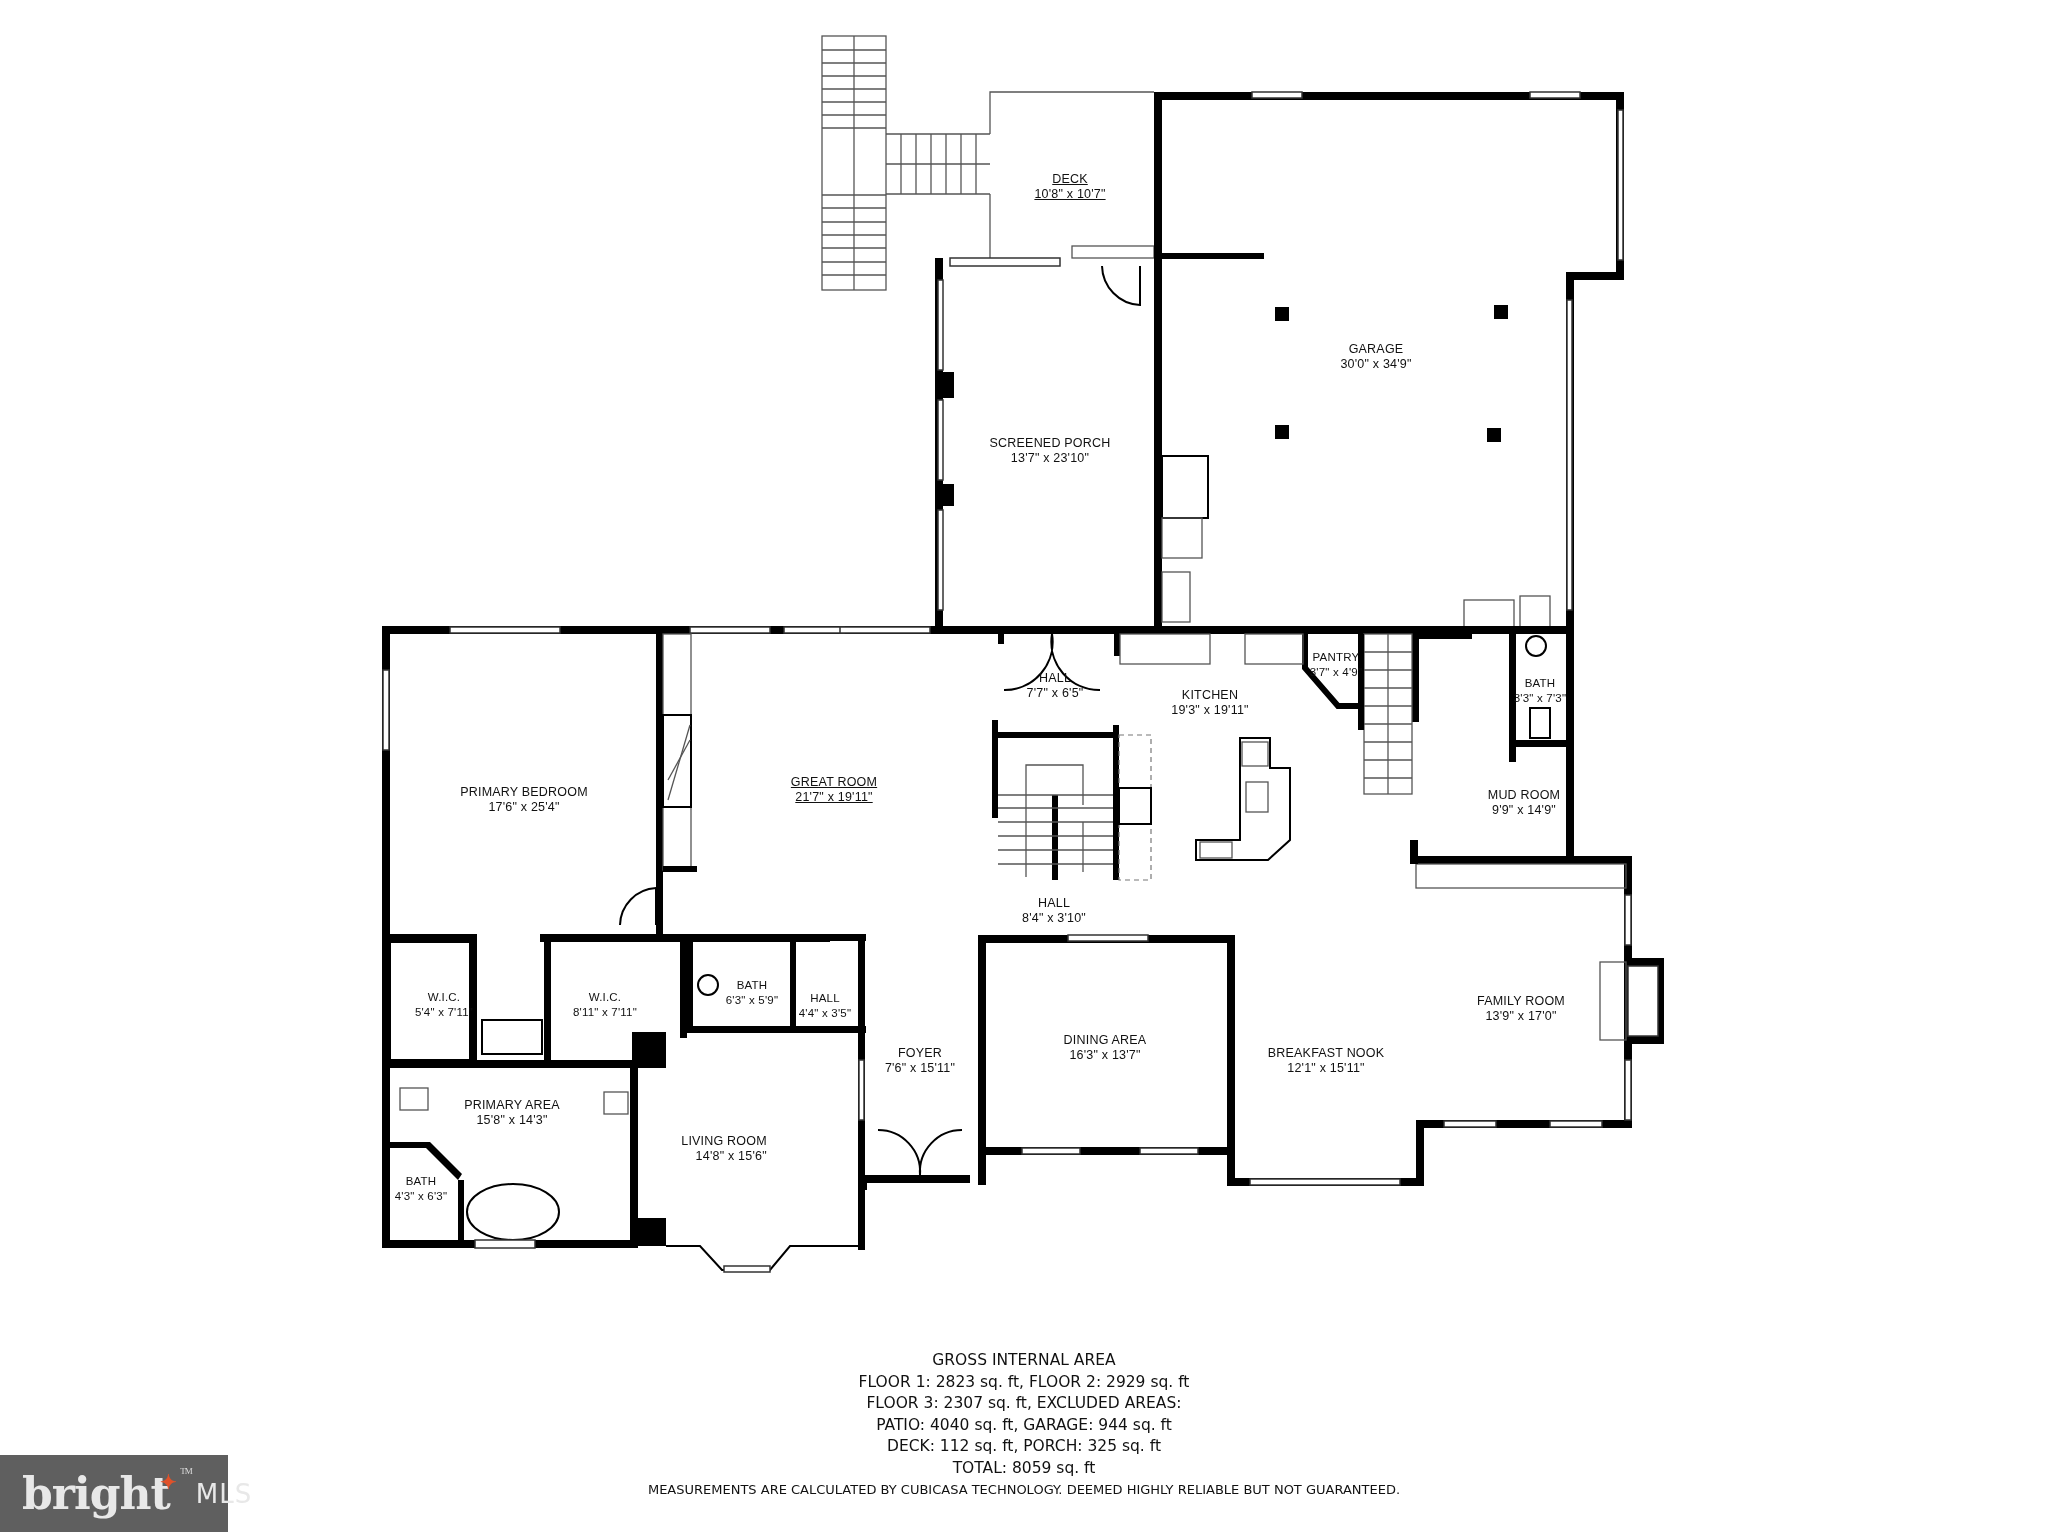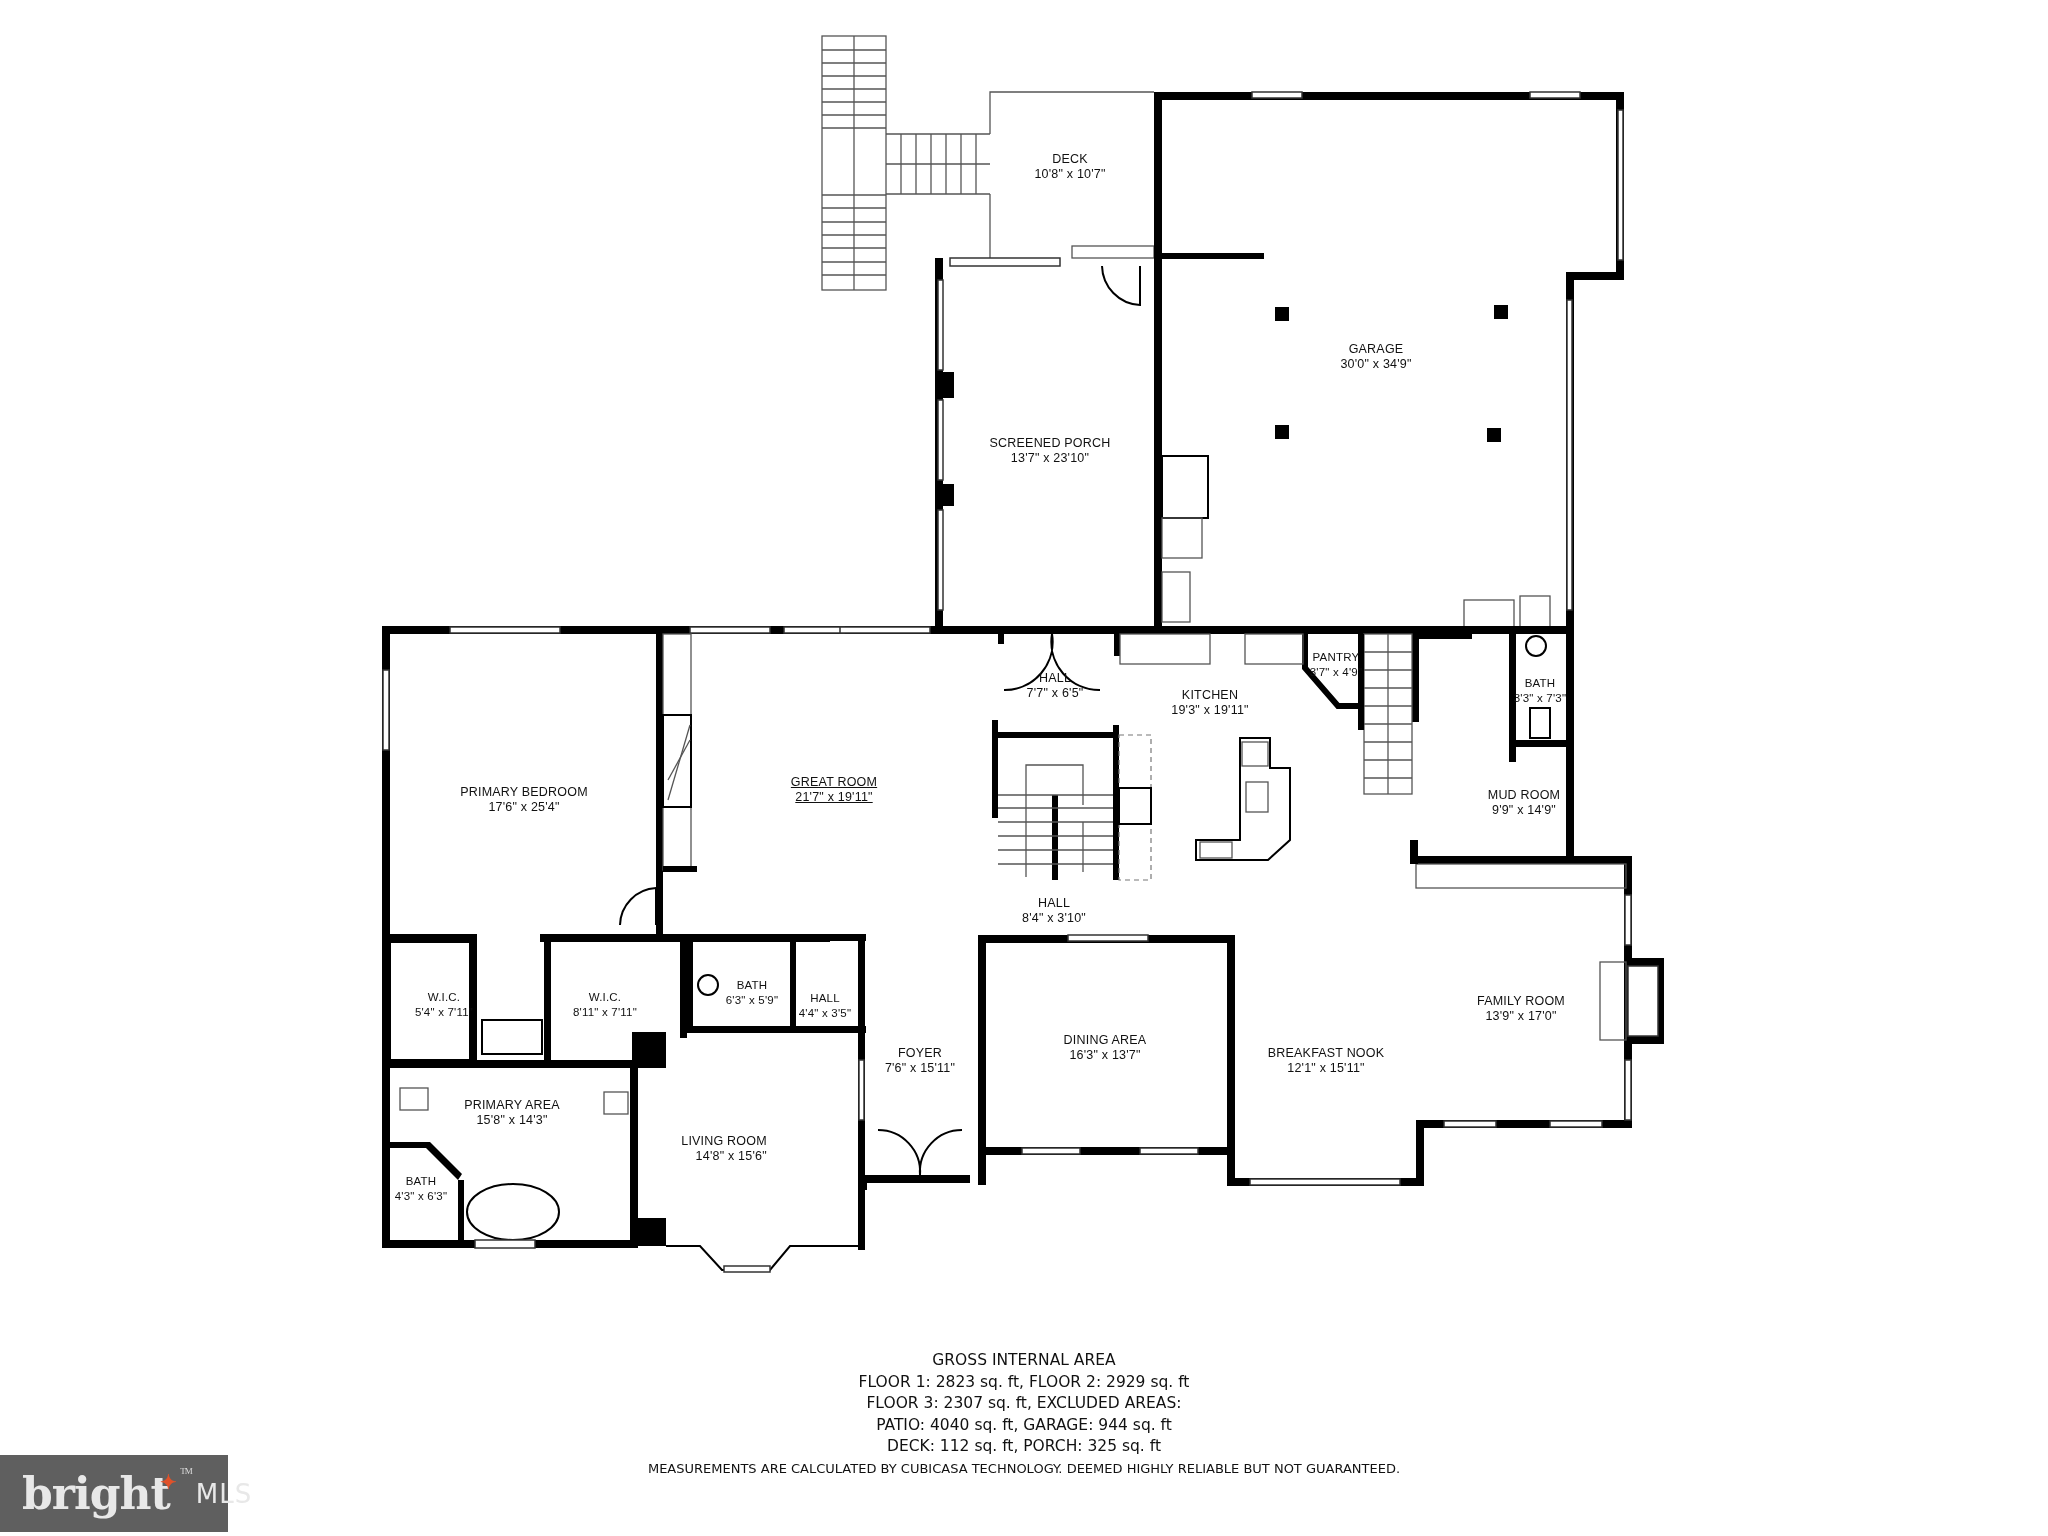--- a/index.html
+++ b/index.html
@@ -227,21 +227,21 @@
     <polygon class="thin" points="1240,738 1270,738 1270,768 1290,768 1290,840 1268,860 1196,860 1196,840 1240,840"></polygon>
     <rect class="hair" x="1242" y="742" width="26" height="24"></rect>
     <rect class="hair" x="1246" y="782" width="22" height="30"></rect>
     <rect class="hair" x="1200" y="842" width="32" height="16"></rect>
 
     <rect class="hair" x="1120" y="634" width="90" height="30"></rect>
     <rect class="hair" x="1245" y="634" width="58" height="30"></rect>
   </g>
 </svg>
 
-<div class="rlabel" style="left:1070px; top:152px;">
+<div class="rlabel" style="left:1070px; top:172px;text-decoration:underline;">
     <span>DECK</span>
     <span>10'8" x 10'7"</span>
   </div>
 <div class="rlabel" style="left:1376px; top:342px;">
     <span>GARAGE</span>
     <span>30'0" x 34'9"</span>
   </div>
 <div class="rlabel" style="left:1050px; top:436px;">
     <span>SCREENED PORCH</span>
     <span>13'7" x 23'10"</span>
@@ -322,19 +322,20 @@
     <span>BATH</span>
     <span>4'3" x 6'3"</span>
   </div>
 
 <div id="footer">
   <span class="line">GROSS INTERNAL AREA</span>
   <span class="line">FLOOR 1: 2823 sq. ft, FLOOR 2: 2929 sq. ft</span>
   <span class="line">FLOOR 3: 2307 sq. ft, EXCLUDED AREAS:</span>
   <span class="line">PATIO: 4040 sq. ft, GARAGE: 944 sq. ft</span>
   <span class="line">DECK: 112 sq. ft, PORCH: 325 sq. ft</span>
+  <span class="line">TOTAL: 8059 sq. ft</span>
   <span class="disclaimer">MEASUREMENTS ARE CALCULATED BY CUBICASA TECHNOLOGY. DEEMED HIGHLY RELIABLE BUT NOT GUARANTEED.</span>
 </div>
 
 <div id="logo">
   <span class="brand"><span>bright</span><span class="star">✦</span><span class="tm">TM</span></span>
   <span class="mls">MLS</span>
 </div>
 
 </body></html>

